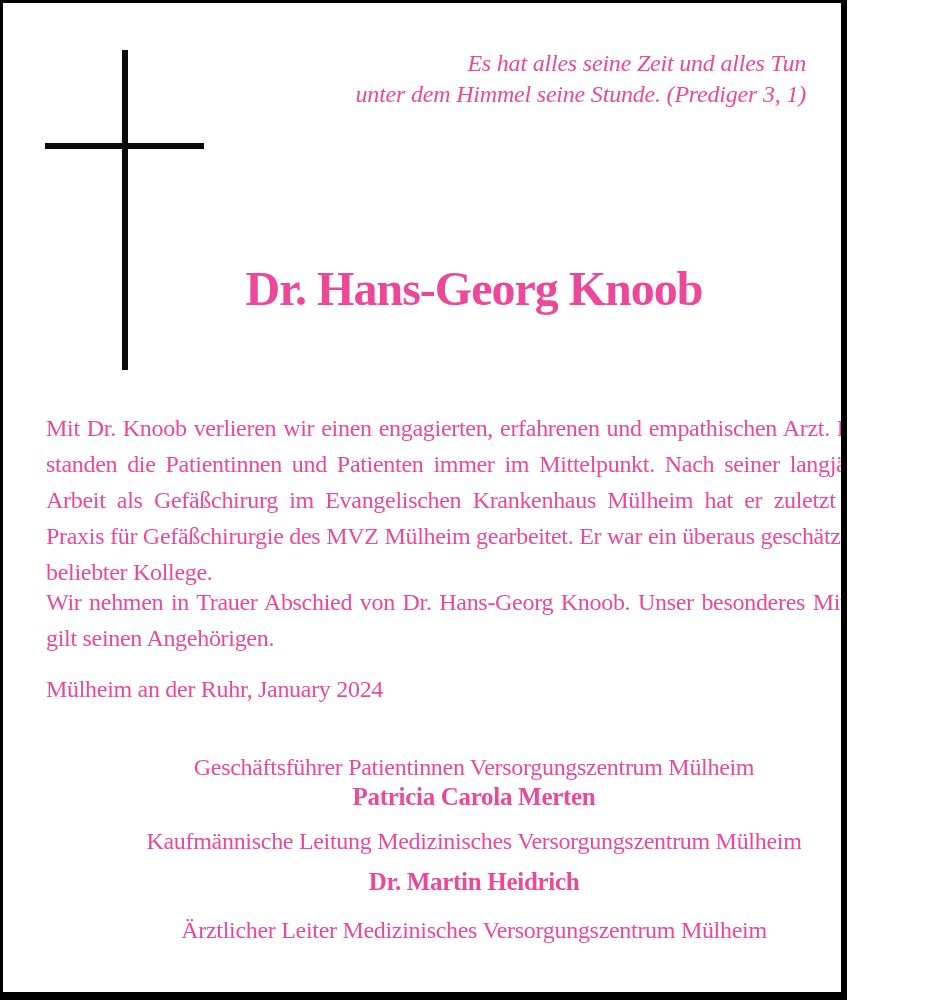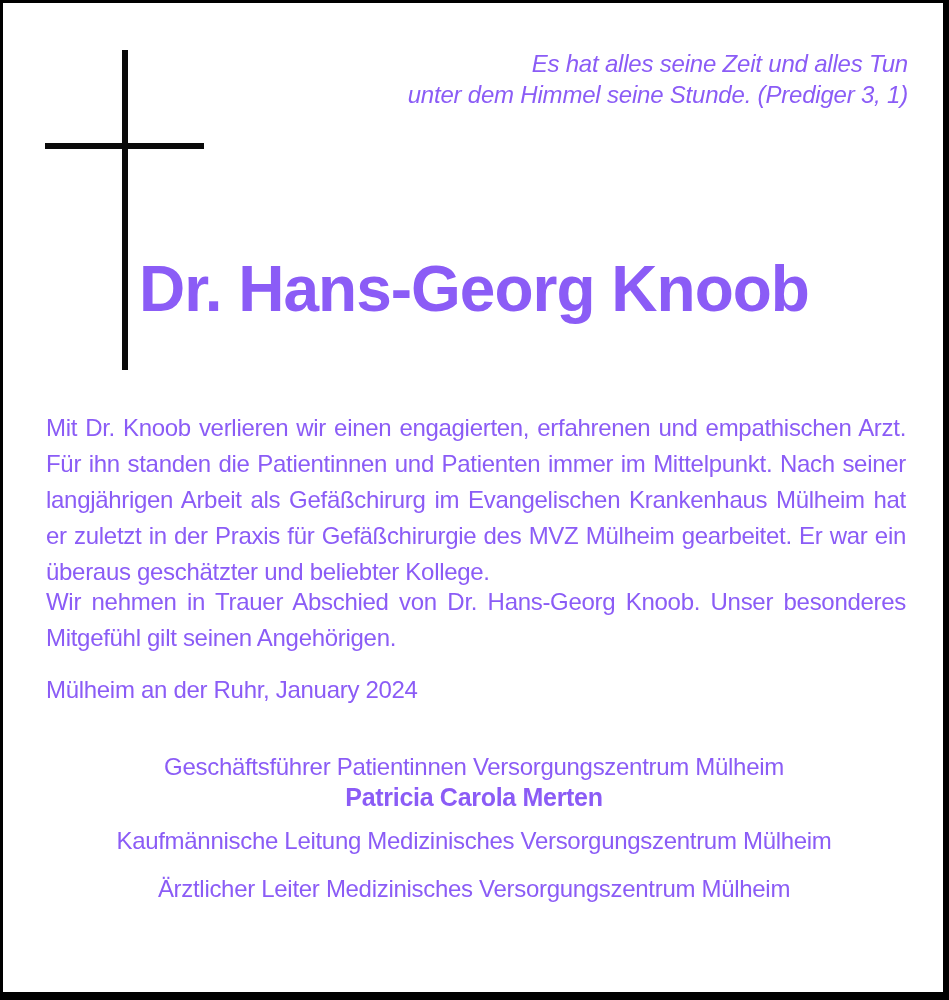--- a/index.html
+++ b/index.html
@@ -2,30 +2,30 @@
 <html><head>
 <meta charset="utf-8">
 <style>
   html, body {
     margin: 0;
     padding: 0;
     background: #ffffff;
   }
   .page {
     position: relative;
-    width: 949px;
+    width: 847px;
     height: 1000px;
     box-sizing: border-box;
     background: #ffffff;
     border-style: solid;
     border-color: #000000;
     border-width: 3px 6px 8px 3px;
     overflow: hidden;
-    font-family: Liberation Sans, sans-serif;
-    color: #8b5cf6;
+    font-family: Liberation Serif, serif;
+    color: #ec4899;
   }
   .abs { position: absolute; }
 
   
   .cross-v {
     left: 119px; top: 47px;
     width: 6px; height: 320px;
     background: #0a0a0a;
   }
   .cross-h {
@@ -52,21 +52,21 @@
     font-size: 24px;
     line-height: 37px;
     letter-spacing: -0.3px;
   }
 
   
   .title {
     left: 43px; top: 256px;
     width: 856px;
     text-align: center;
-    font-size: 64px;
+    font-size: 48px;
     line-height: 60px;
     font-weight: 700;
     letter-spacing: -1px;
     white-space: nowrap;
   }
 
   
   .body-par {
     left: 43px;
     width: 860px;
@@ -132,17 +132,18 @@
 
   <div class="abs signatures">
     <div class="sig-block sig-block-1">
       <div class="sig-role">Geschäftsführer Patientinnen Versorgungszentrum Mülheim</div>
     </div>
     <div class="sig-block sig-block-2">
       <div class="sig-name">Patricia Carola Merten</div>
       <div class="sig-role">Kaufmännische Leitung Medizinisches Versorgungszentrum Mülheim</div>
     </div>
     <div class="sig-block sig-block-3">
+      <div class="sig-name">Dr. Martin Heidrich</div>
       <div class="sig-role">Ärztlicher Leiter Medizinisches Versorgungszentrum Mülheim</div>
     </div>
   </div>
 
 </div>
 
 </body></html>

